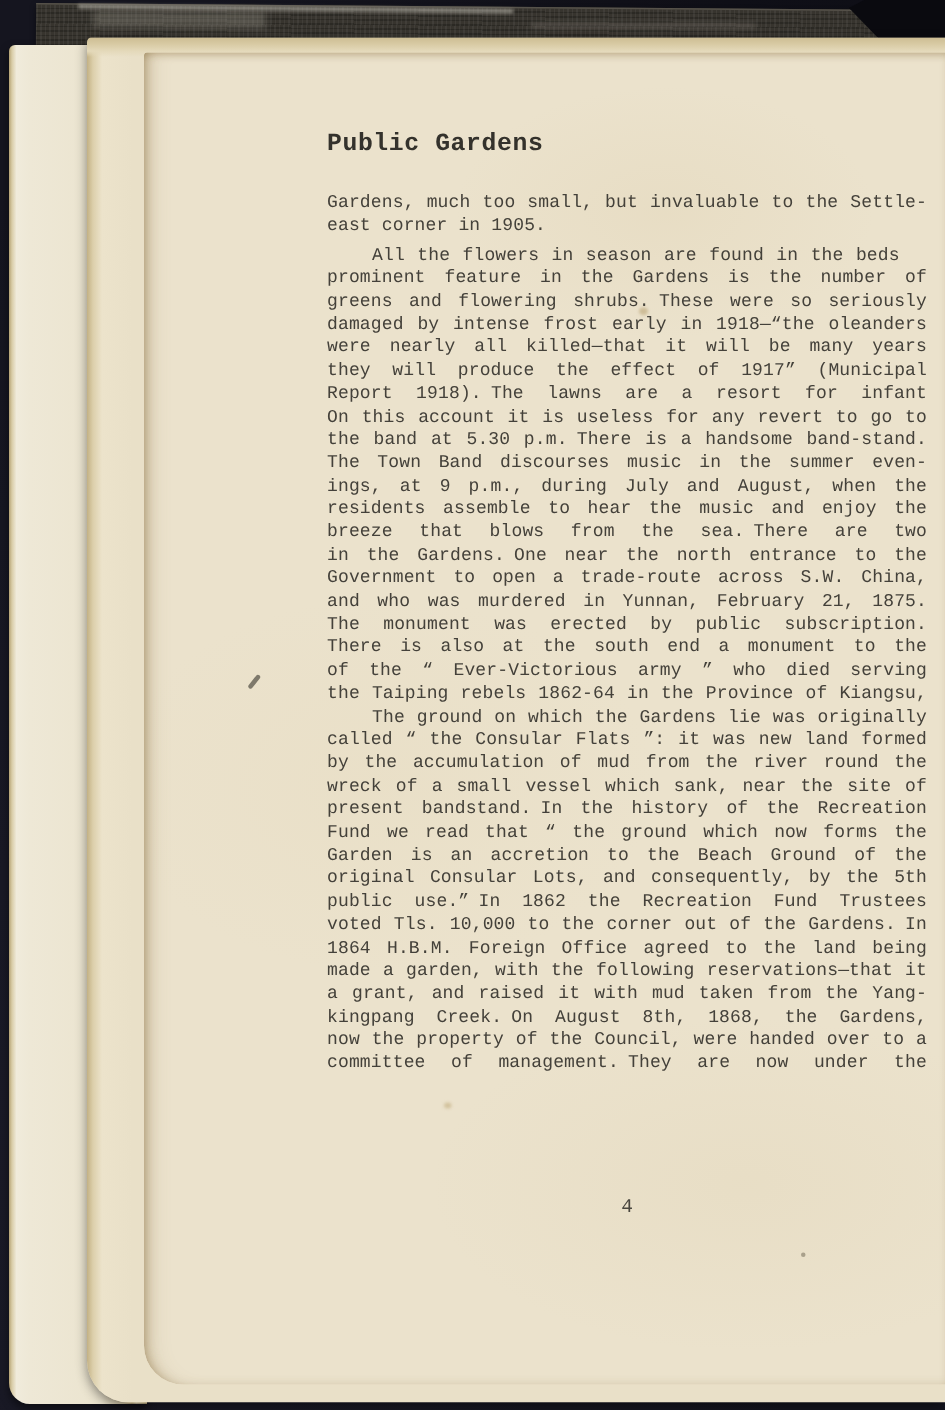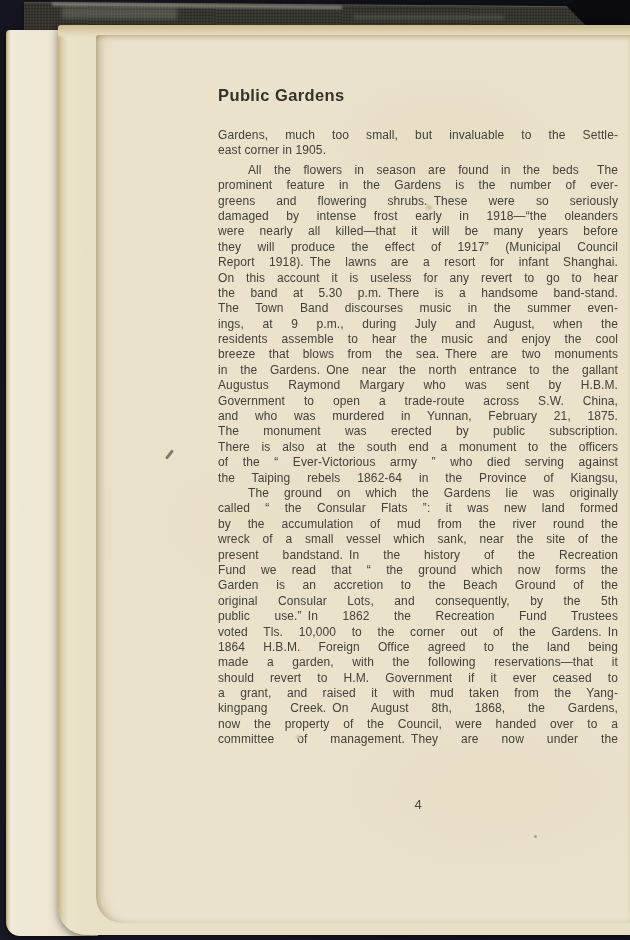--- a/index.html
+++ b/index.html
@@ -1,21 +1,21 @@
 <!DOCTYPE html>
 <html><head>
 <meta charset="utf-8">
 <style>
   html,body{margin:0;padding:0;background:#101018;}
   .scene{position:relative;width:630px;height:940px;overflow:hidden;
          background:
            radial-gradient(ellipse at 15% 80%, #1b1b28 0%, transparent 60%),
            radial-gradient(ellipse at 85% 15%, #0d0d14 0%, transparent 55%),
            #15151f;
-         font-family:Liberation Sans, sans-serif;}
+         font-family:Liberation Mono, monospace;}
 
   
   .cloth-band{position:absolute;left:24px;top:2px;width:586px;height:27px;
     transform:rotate(0.45deg);transform-origin:left center;
     background-color:#37342e;
     background-image:
       repeating-linear-gradient(90deg, rgba(255,255,255,.05) 0 1px, transparent 1px 3px),
       repeating-linear-gradient(0deg, rgba(0,0,0,.22) 0 1px, transparent 1px 3px);
     border-top:1px solid #57534b;
     box-shadow:0 2px 4px rgba(0,0,0,.45);}
@@ -115,42 +115,40 @@
           <div class="line">were nearly all killed—that it will be many years before</div>
           <div class="line">they will produce the effect of 1917” (Municipal Council</div>
           <div class="line">Report 1918). The lawns are a resort for infant Shanghai.</div>
           <div class="line">On this account it is useless for any revert to go to hear</div>
           <div class="line">the band at 5.30 p.m. There is a handsome band-stand.</div>
           <div class="line">The Town Band discourses music in the summer even-</div>
           <div class="line">ings, at 9 p.m., during July and August, when the</div>
           <div class="line">residents assemble to hear the music and enjoy the cool</div>
           <div class="line">breeze that blows from the sea. There are two monuments</div>
           <div class="line">in the Gardens. One near the north entrance to the gallant</div>
-          <div class="line">Augustus Raymond Margary who was sent by H.B.M.</div>
           <div class="line">Government to open a trade-route across S.W. China,</div>
           <div class="line">and who was murdered in Yunnan, February 21, 1875.</div>
           <div class="line">The monument was erected by public subscription.</div>
           <div class="line">There is also at the south end a monument to the officers</div>
           <div class="line">of the “ Ever-Victorious army ” who died serving against</div>
           <div class="line">the Taiping rebels 1862-64 in the Province of Kiangsu,</div>
         </div>
         <div class="paragraph">
           <div class="line indent">The ground on which the Gardens lie was originally</div>
           <div class="line">called “ the Consular Flats ”: it was new land formed</div>
           <div class="line">by the accumulation of mud from the river round the</div>
           <div class="line">wreck of a small vessel which sank, near the site of the</div>
           <div class="line">present bandstand. In the history of the Recreation</div>
           <div class="line">Fund we read that “ the ground which now forms the</div>
           <div class="line">Garden is an accretion to the Beach Ground of the</div>
           <div class="line">original Consular Lots, and consequently, by the 5th</div>
           <div class="line">public use.” In 1862 the Recreation Fund Trustees</div>
           <div class="line">voted Tls. 10,000 to the corner out of the Gardens. In</div>
           <div class="line">1864 H.B.M. Foreign Office agreed to the land being</div>
           <div class="line">made a garden, with the following reservations—that it</div>
-          <div class="line">should revert to H.M. Government if it ever ceased to</div>
           <div class="line">a grant, and raised it with mud taken from the Yang-</div>
           <div class="line">kingpang Creek. On August 8th, 1868, the Gardens,</div>
           <div class="line">now the property of the Council, were handed over to a</div>
           <div class="line">committee of management. They are now under the</div>
         </div>
       </div>
 
     <div class="page-number">4</div>
 
     <div class="pen-mark"></div>

